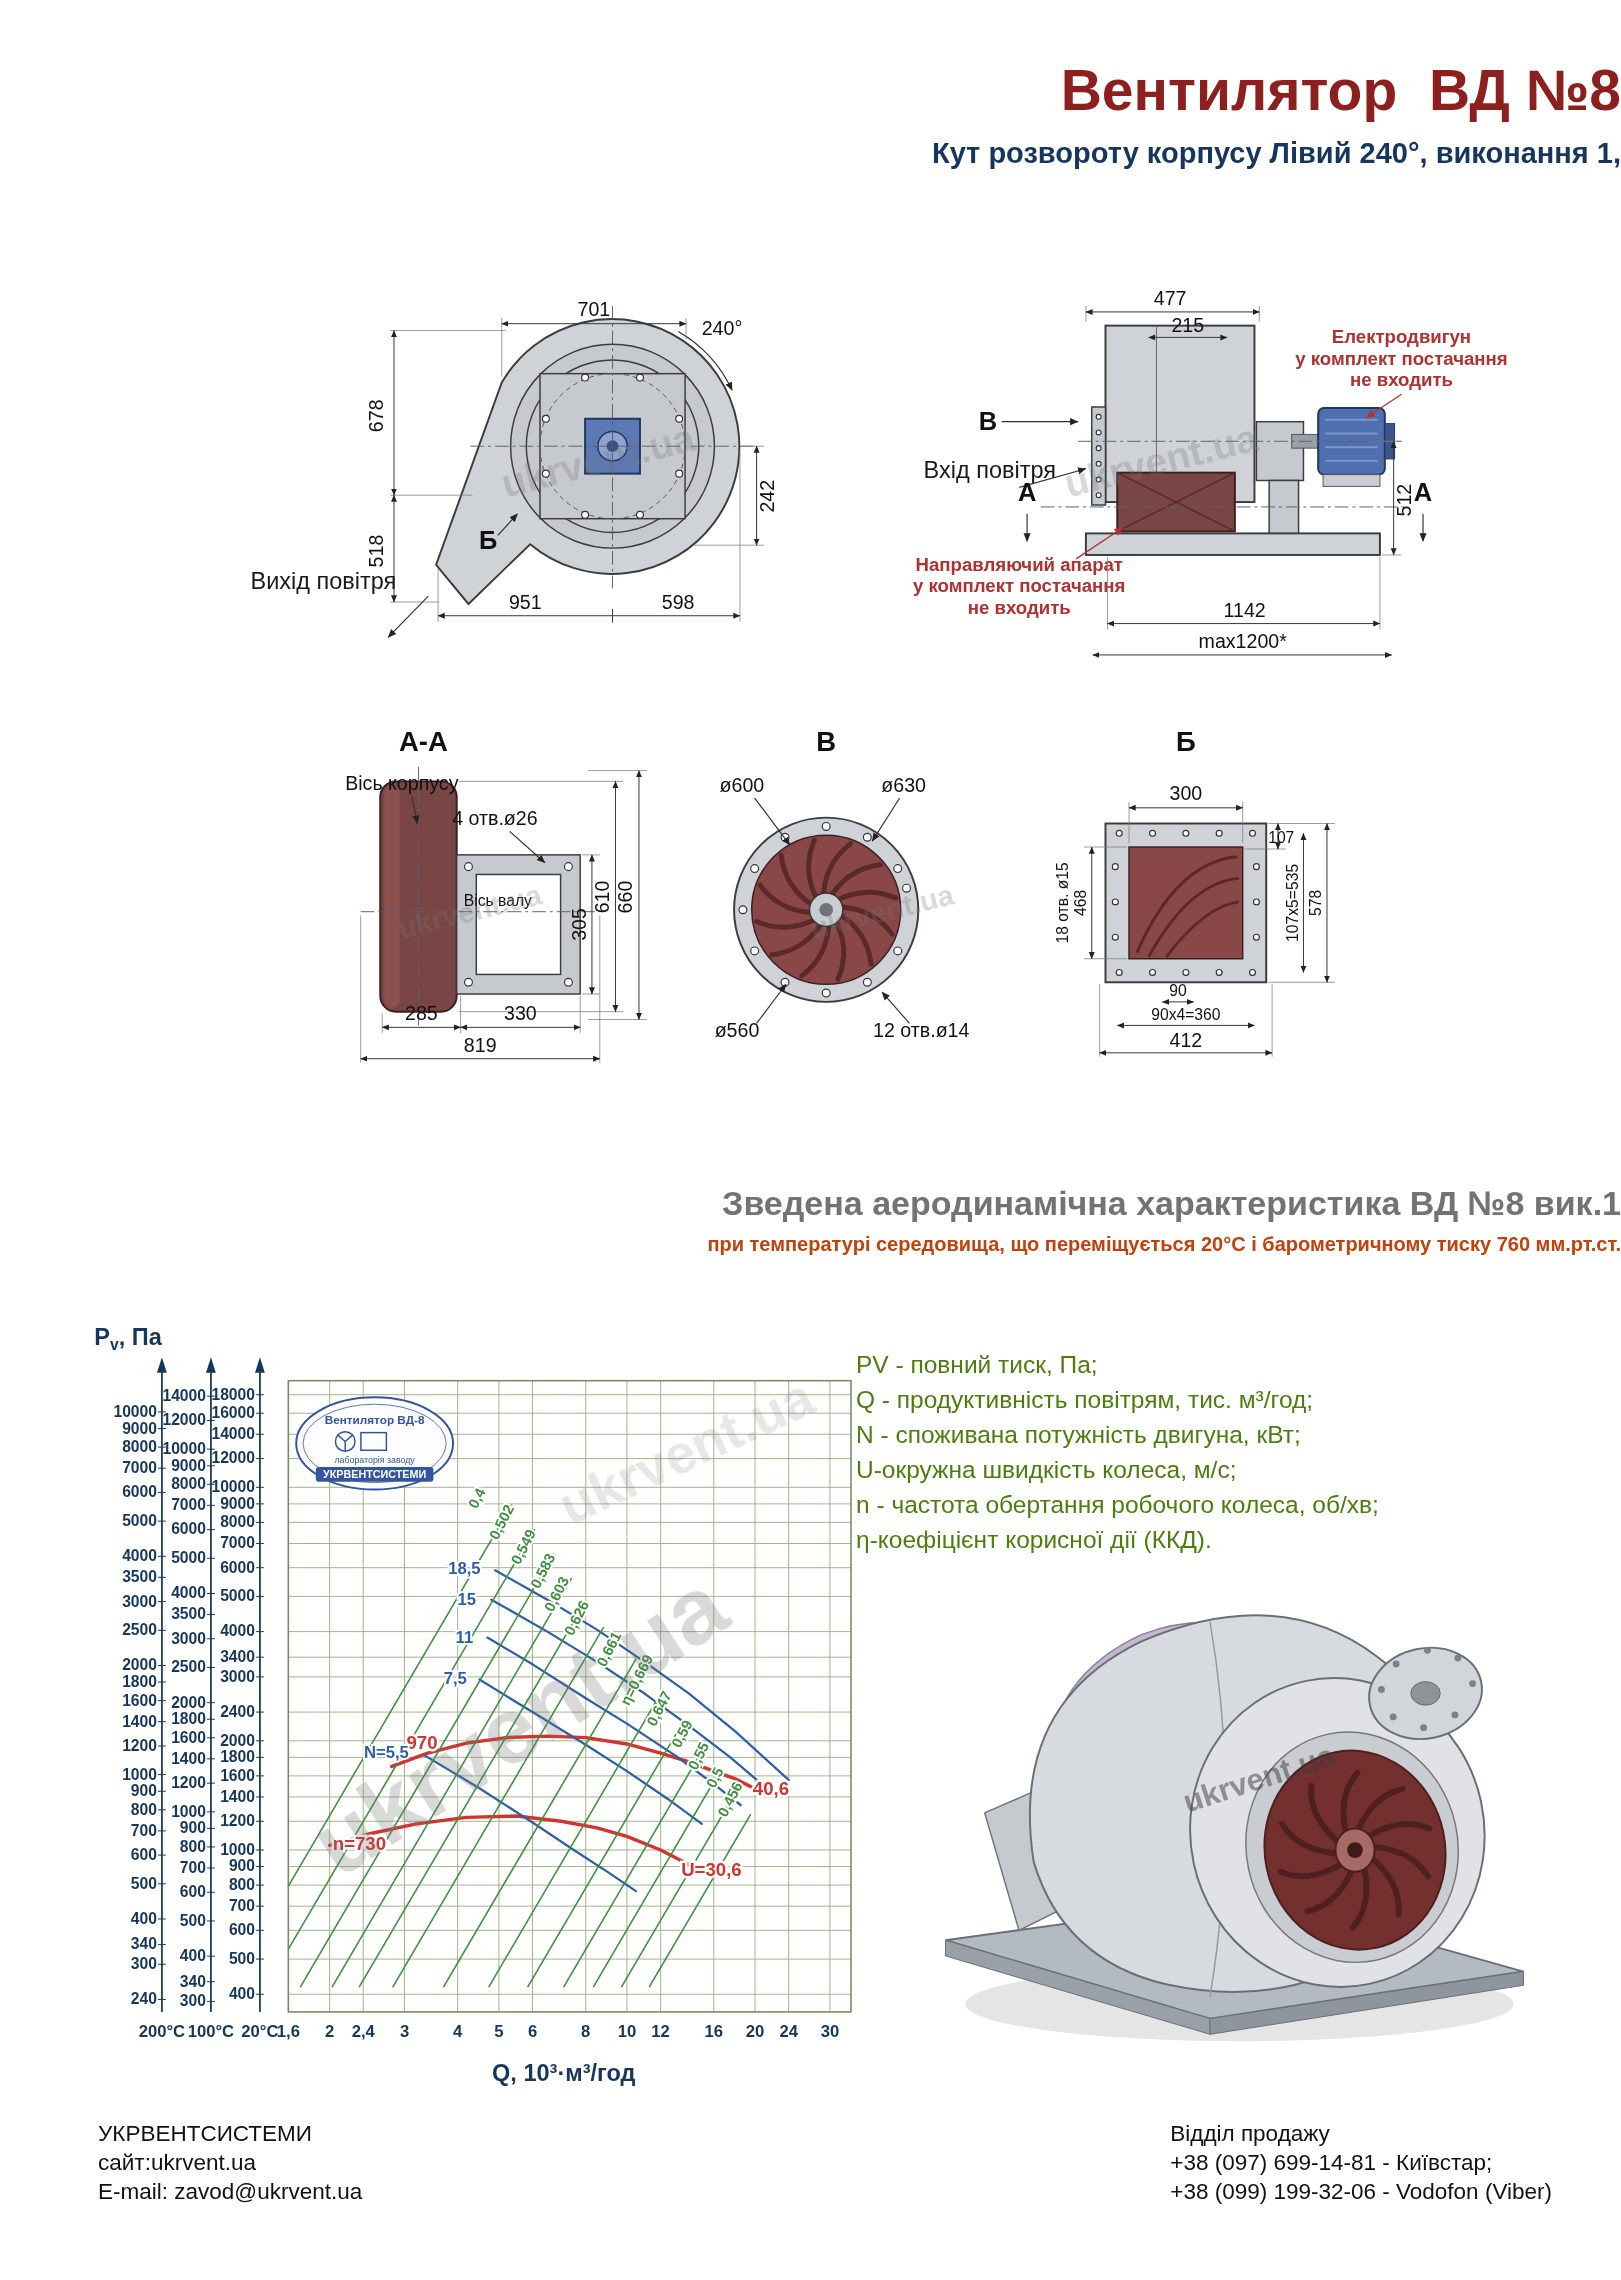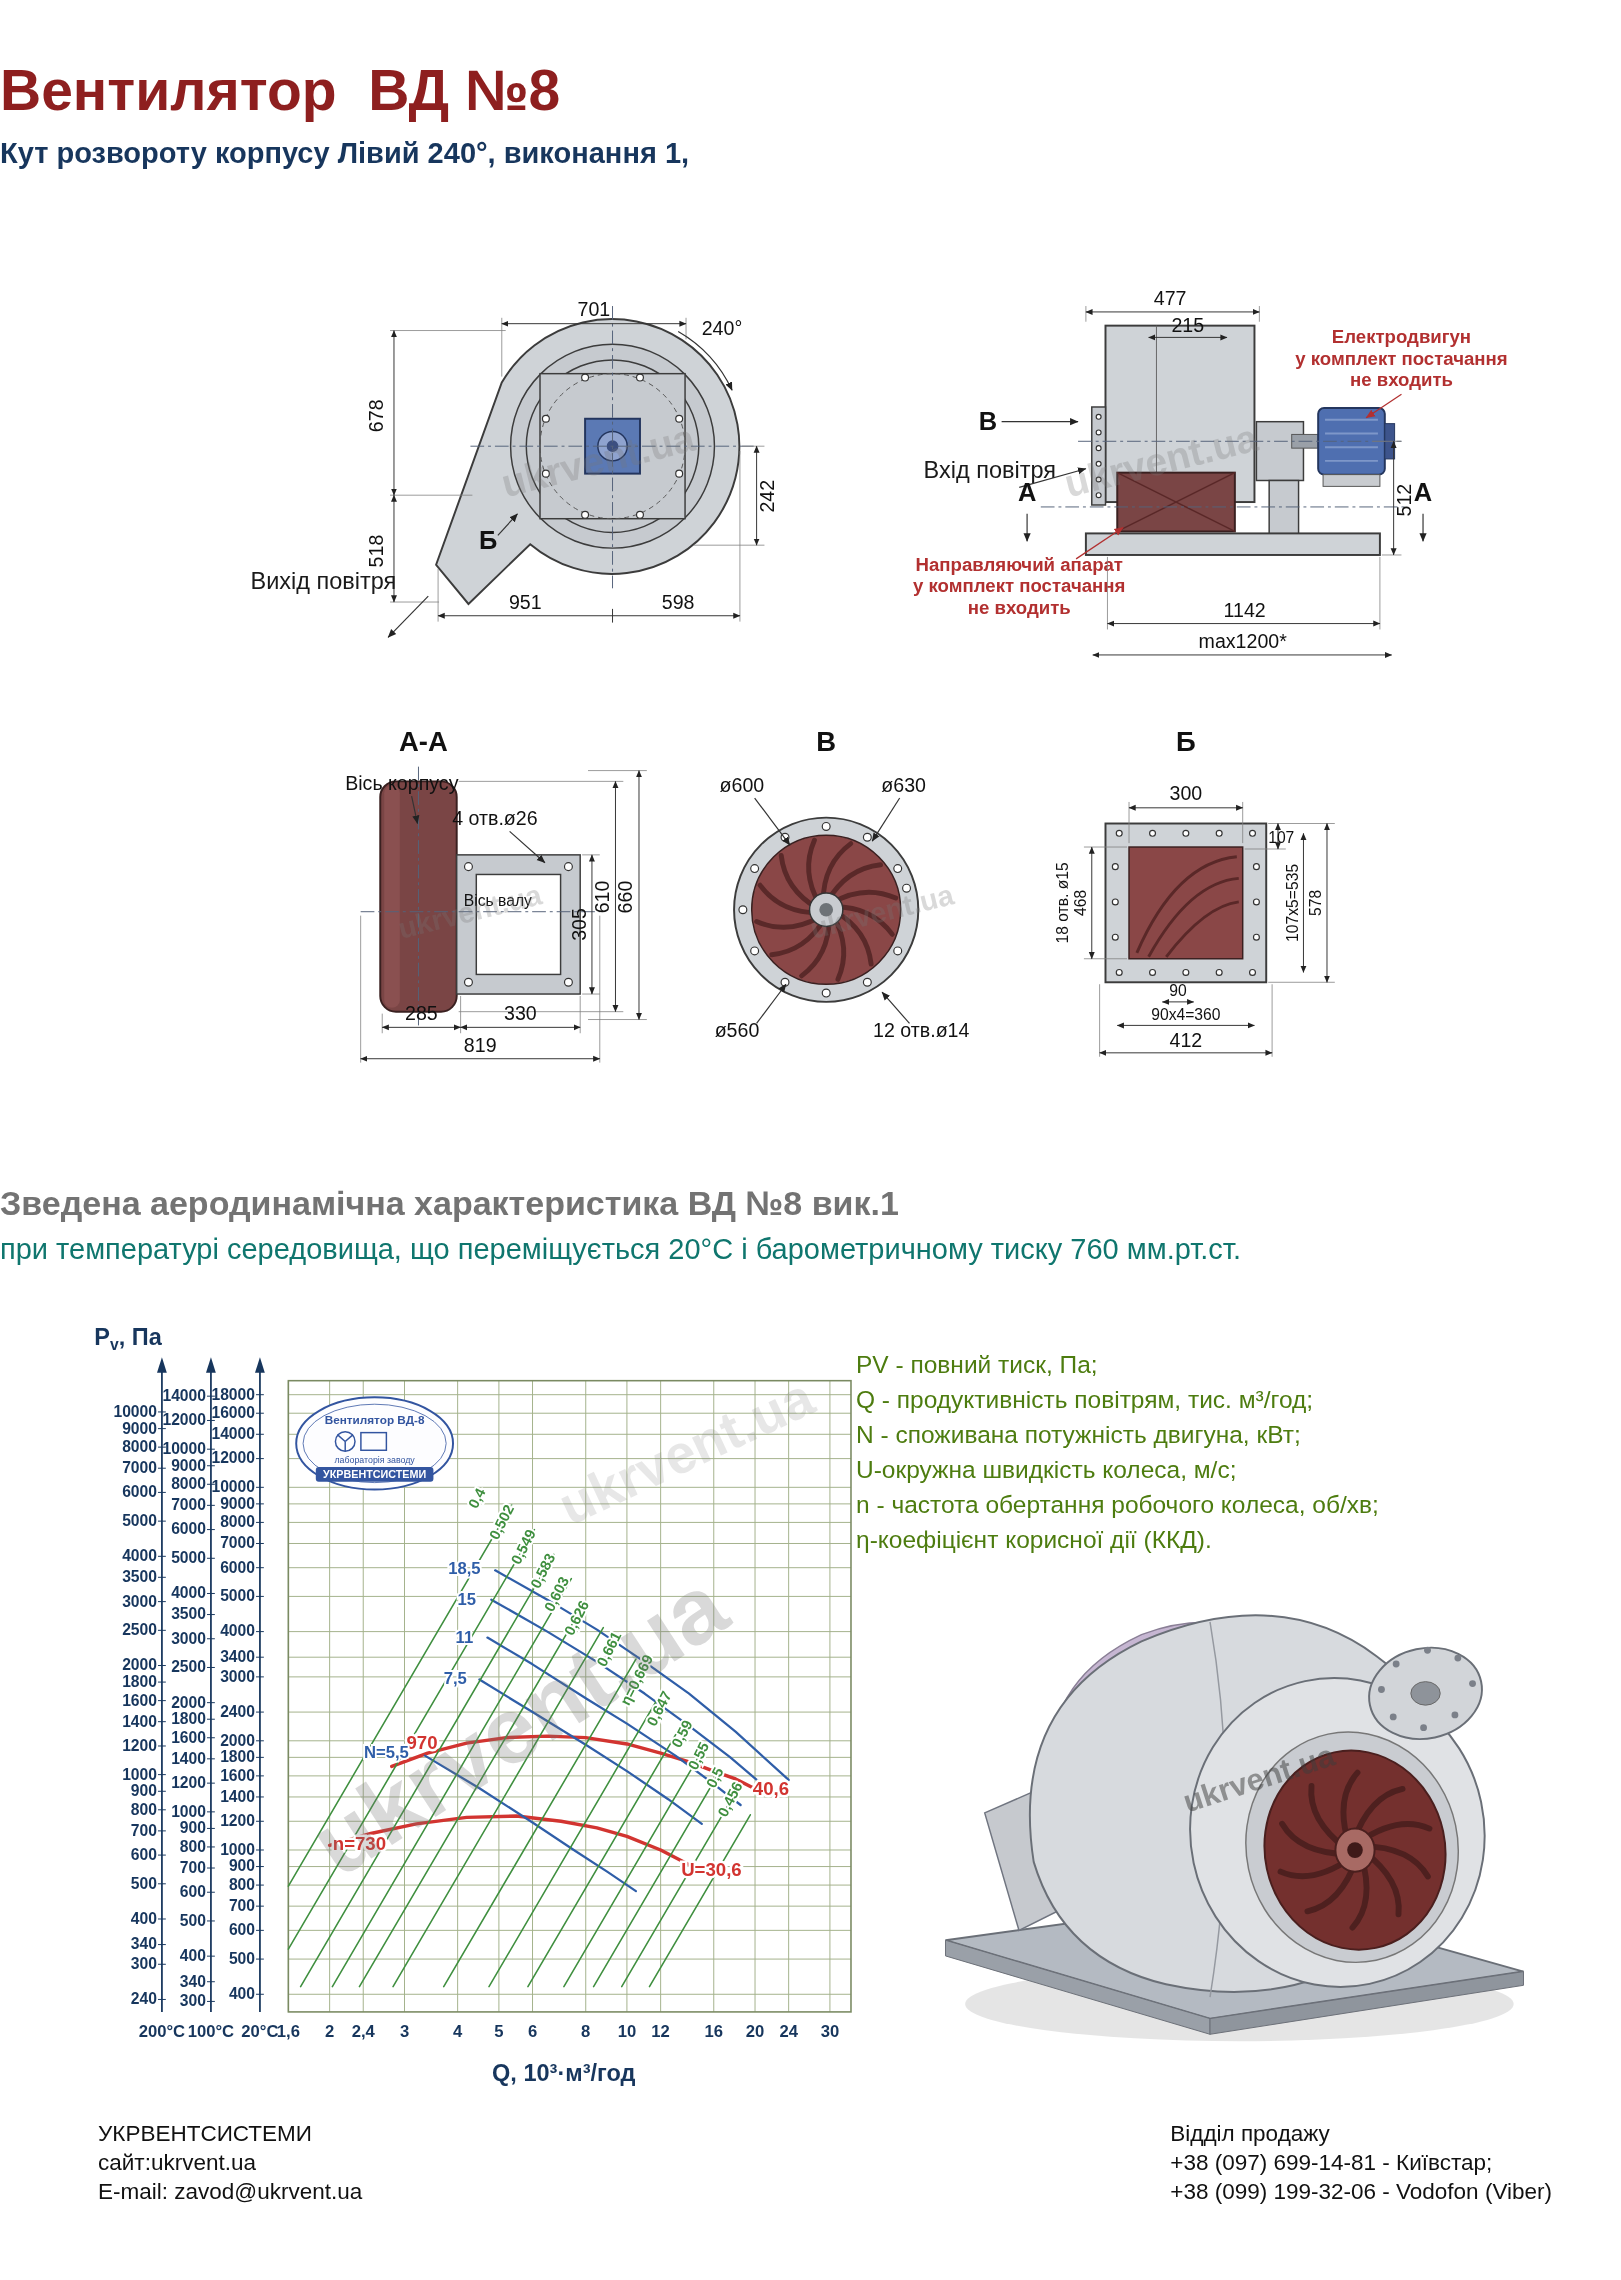--- a/index.html
+++ b/index.html
@@ -1,25 +1,25 @@
 <!DOCTYPE html>
 <html lang="uk"><head>
 <meta charset="utf-8">
 <style>
   *{margin:0;padding:0;box-sizing:border-box}
   html,body{background:#9a9a9a}
   .page{position:relative;width:1621px;height:2281px;background:#ffffff;
         font-family:"Liberation Sans",sans-serif;overflow:hidden;margin:0 auto}
   .abs{position:absolute}
-  .center{left:0;right:0;text-align:left}
+  .center{left:0;right:0;text-align:right}
   .doc-title{top:57px;font-size:57px;font-weight:bold;color:#8e1f1f;white-space:pre}
   .doc-sub{font-size:29px;font-weight:bold;color:#17365d}
   .footnote{left:102px;top:1102px;font-size:22.5px;color:#1a1a1a}
   .chart-title{top:1184px;font-size:34px;font-weight:bold;color:#737373}
-  .chart-sub{top:1233px;font-size:29px;font-weight:normal;color:#0f766e}
+  .chart-sub{top:1233px;font-size:20px;font-weight:bold;color:#c2410c}
   .legend{left:856px;top:1347px;width:686px;font-size:24.5px;color:#4d7c0f;line-height:35px}
   .footer-left{left:98px;top:2119px;font-size:22.5px;color:#111;line-height:29px}
   .footer-right{right:69px;top:2119px;font-size:22.5px;color:#111;line-height:29px;text-align:left}
   .wm{position:absolute;color:rgba(120,120,120,.28);font-weight:bold;pointer-events:none;
       transform:translate(-50%,-50%) rotate(-14deg);white-space:nowrap}
   
   .oln{fill:#cfd3d7;stroke:#3c3c3c;stroke-width:2}
   .oln2{fill:#c6cacf;stroke:#3c3c3c;stroke-width:1.5}
   .white{fill:#ffffff;stroke:#3c3c3c;stroke-width:1.5}
   .maro{fill:#7a4545;stroke:#3a2020;stroke-width:2}

